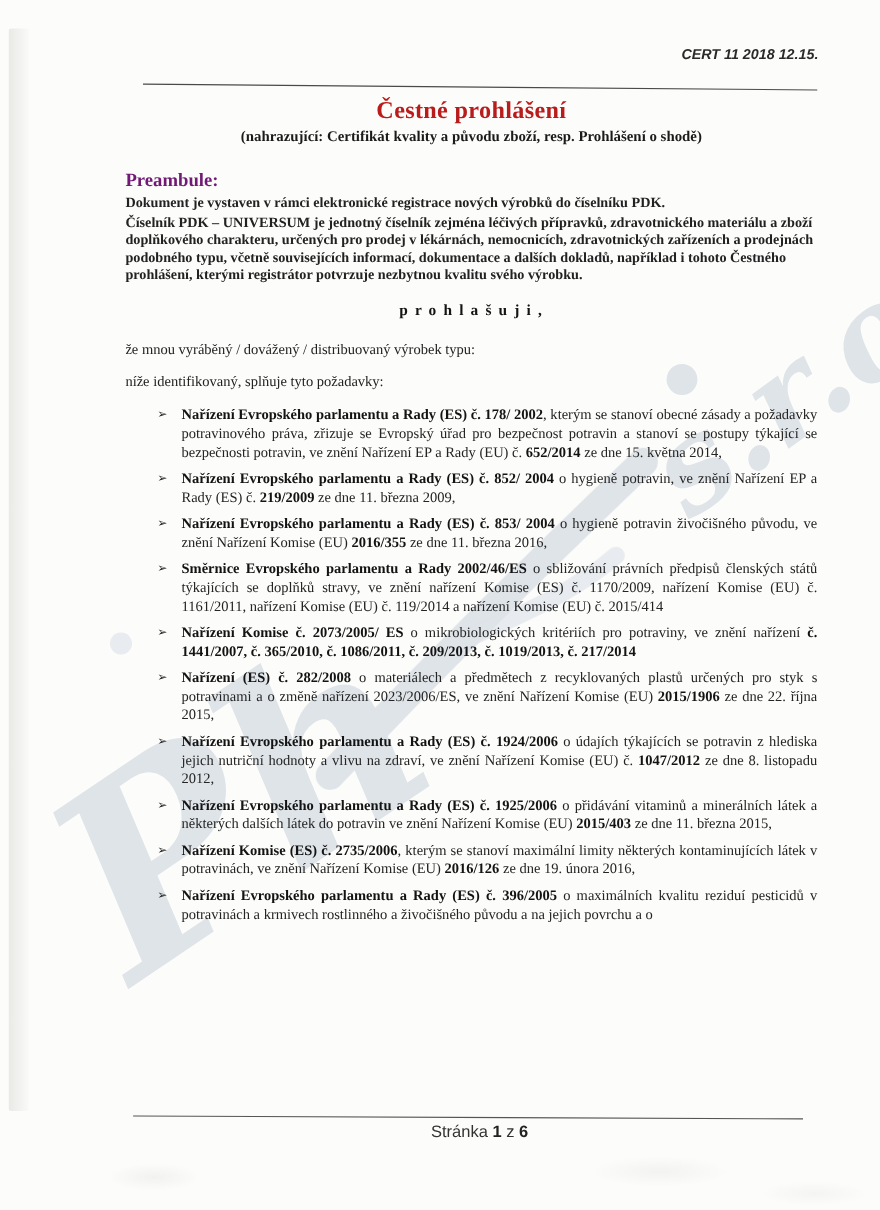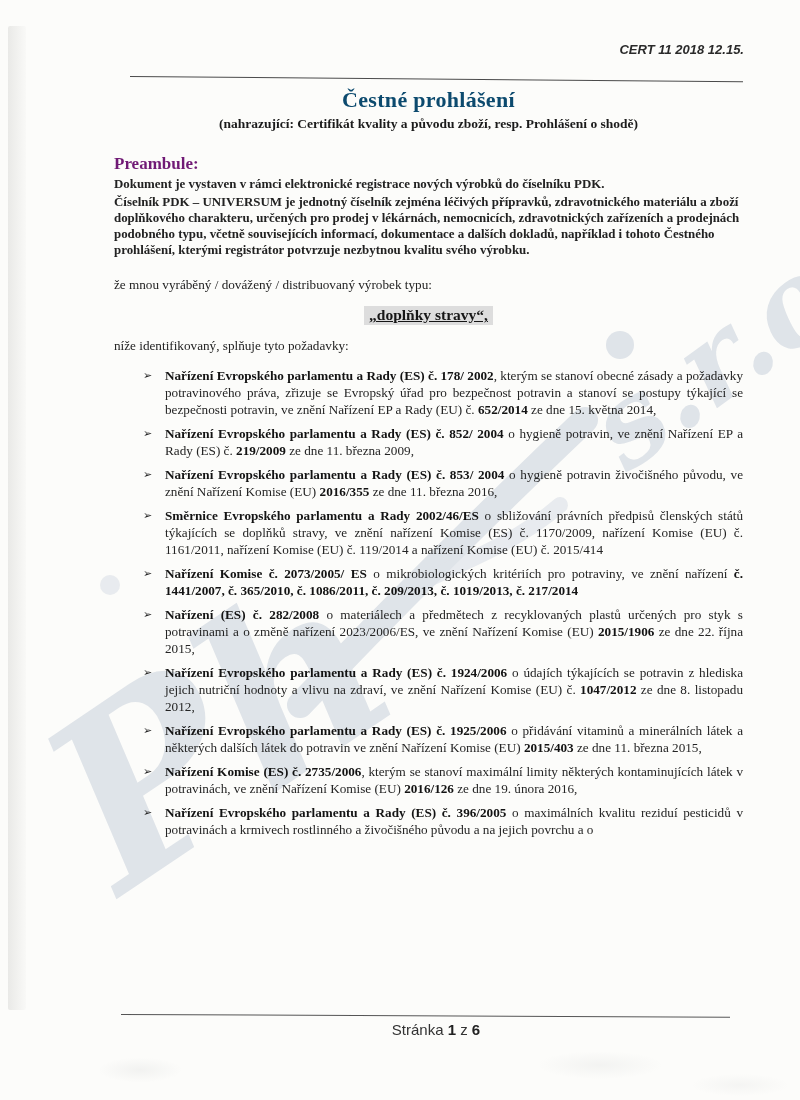--- a/index.html
+++ b/index.html
@@ -32,21 +32,21 @@
     position:absolute;left:130px;top:76px;width:613px;height:1.4px;
     background:#4a4a4a;transform:rotate(.5deg);transform-origin:left center;
   }
   .footer-rule{
     position:absolute;left:121px;top:1014px;width:609px;height:1.3px;
     background:#555;transform:rotate(.25deg);transform-origin:left center;
   }
   .content{position:absolute;left:114px;top:0;width:629px;}
   .title{
     margin:87px 0 0;font-size:22px;line-height:26px;font-weight:bold;
-    text-align:center;color:#0c4a6e;letter-spacing:.3px;
+    text-align:center;color:#b91c1c;letter-spacing:.3px;
   }
   .subtitle{margin-top:3px;text-align:center;font-weight:bold;font-size:13.5px;color:#1b1b1b;}
   .preamble-heading{margin-top:22px;font-size:17px;font-weight:bold;color:#701a75;}
   .pre-par{margin:2px 0 0;font-size:12.9px;font-weight:bold;line-height:16px;color:#222;text-align:left;}
   .intro{margin-top:11px;font-size:13.4px;line-height:18px;text-indent:44px;color:#222;}
   .verb{margin-top:17px;text-align:center;font-weight:bold;font-size:14px;letter-spacing:1.5px;color:#141414;}
   .product-line{margin-top:19px;font-size:13.2px;color:#222;}
   .product-type-wrap{margin-top:11px;text-align:center;}
   .product-type{
     display:inline-block;font-size:15.5px;font-weight:bold;color:#161616;
@@ -92,24 +92,22 @@
 <div class="content">
   <h1 class="title">Čestné prohlášení</h1>
   <div class="subtitle">(nahrazující: Certifikát kvality a původu zboží, resp. Prohlášení o shodě)</div>
 
   <div class="preamble-heading">Preambule:</div>
   <div id="preamble-paragraphs">
       <p class="pre-par">Dokument je vystaven v rámci elektronické registrace nových výrobků do číselníku PDK.</p>
       <p class="pre-par">Číselník PDK – UNIVERSUM je jednotný číselník zejména léčivých přípravků, zdravotnického materiálu a zboží doplňkového charakteru, určených pro prodej v lékárnách, nemocnicích, zdravotnických zařízeních a prodejnách podobného typu, včetně souvisejících informací, dokumentace a dalších dokladů, například i tohoto Čestného prohlášení, kterými registrátor potvrzuje nezbytnou kvalitu svého výrobku.</p>
     </div>
 
+  <div class="verb">p r o h l a š u j i ,</div>
   <p class="product-line">že mnou vyráběný / dovážený / distribuovaný výrobek typu:</p>
-  <div class="product-type-wrap">
-    <span class="product-type">„doplňky stravy“,</span>
-  </div>
   <p class="req-line">níže identifikovaný, splňuje tyto požadavky:</p>
 
   <div class="bullets" id="bullets">
       <div class="bullet">
         <span class="bullet-marker">➢</span>
         <div class="bullet-text"><span class="b">Nařízení Evropského parlamentu a Rady (ES) č. 178/ 2002</span><span>, kterým se stanoví obecné zásady a požadavky potravinového práva, zřizuje se Evropský úřad pro bezpečnost potravin a stanoví se postupy týkající se bezpečnosti potravin, ve znění Nařízení EP a Rady (EU) č. </span><span class="b">652/2014</span><span> ze dne 15. května 2014,</span></div>
       </div>
       <div class="bullet">
         <span class="bullet-marker">➢</span>
         <div class="bullet-text"><span class="b">Nařízení Evropského parlamentu a Rady (ES) č. 852/ 2004</span><span> o hygieně potravin, ve znění Nařízení EP a Rady (ES) č. </span><span class="b">219/2009</span><span> ze dne 11. března 2009,</span></div>

